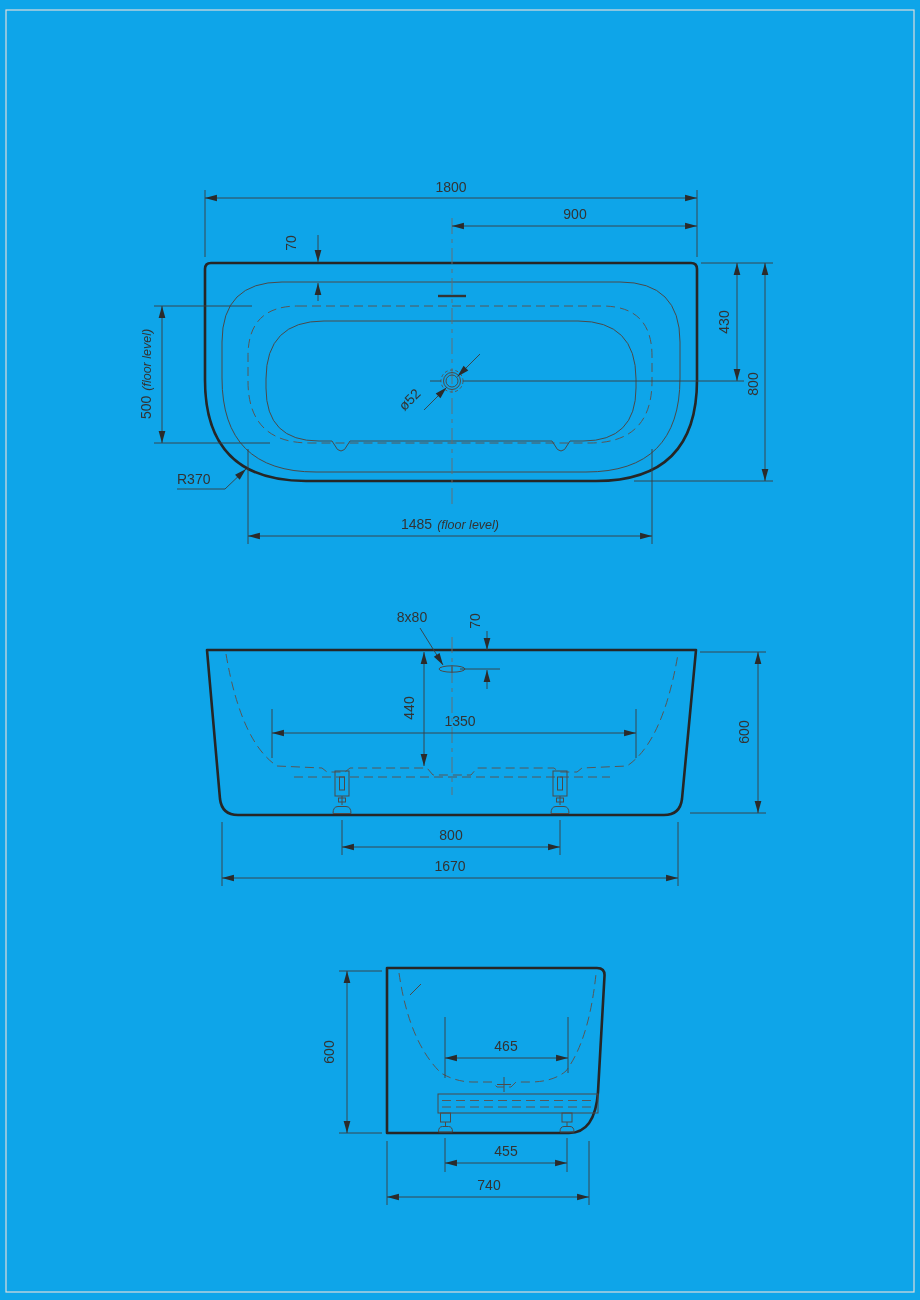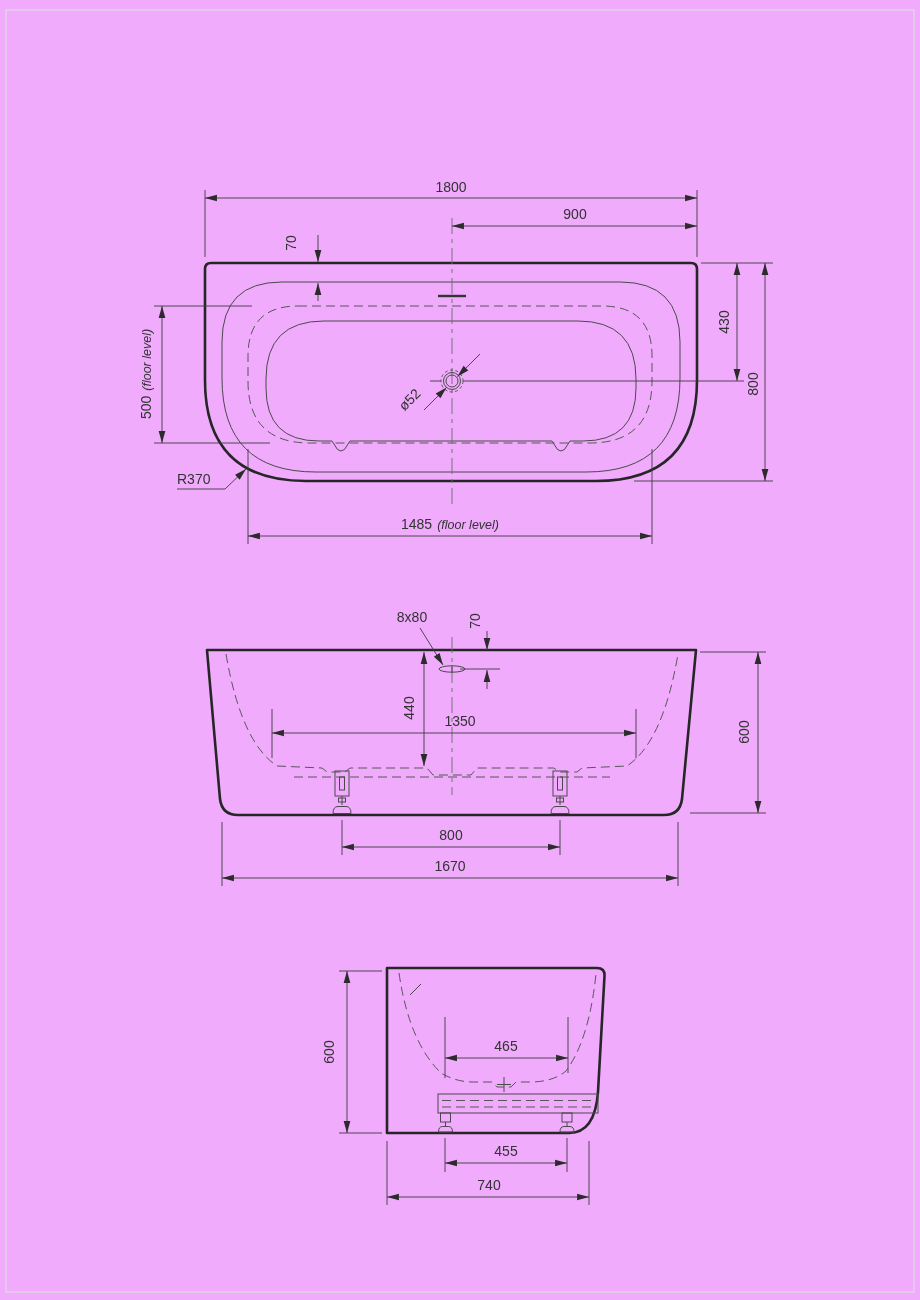--- a/index.html
+++ b/index.html
@@ -1,16 +1,16 @@
 <!DOCTYPE html>
 <html><head>
 <meta charset="utf-8">
 <style>
   html,body{margin:0;padding:0;background:#fff;}
-  .stage{position:relative;width:920px;height:1300px;background:#f0abfc;overflow:hidden;}
+  .stage{position:relative;width:920px;height:1300px;background:#0ea5e9;overflow:hidden;}
   svg{display:block;}
   .thick{stroke:#262626;stroke-width:2.6;fill:none;stroke-linejoin:round;stroke-linecap:round;}
   .thin{stroke:#4a4a4a;stroke-width:1;fill:none;}
   .dash{stroke:#575757;stroke-width:1;fill:none;stroke-dasharray:9 5;}
   .dashs{stroke:#575757;stroke-width:1;fill:none;stroke-dasharray:3 2.5;}
   .cl{stroke:#6b6b6b;stroke-width:0.9;fill:none;stroke-dasharray:16 5 4 5;}
   .dl{stroke:#3d3d3d;stroke-width:0.9;fill:none;}
   .tick{stroke:#333;stroke-width:2.4;fill:none;}
   .pageborder{stroke:#dcdcdc;stroke-width:1.2;fill:none;}
   text{font-family:"Liberation Sans",sans-serif;font-size:14px;fill:#333;}

